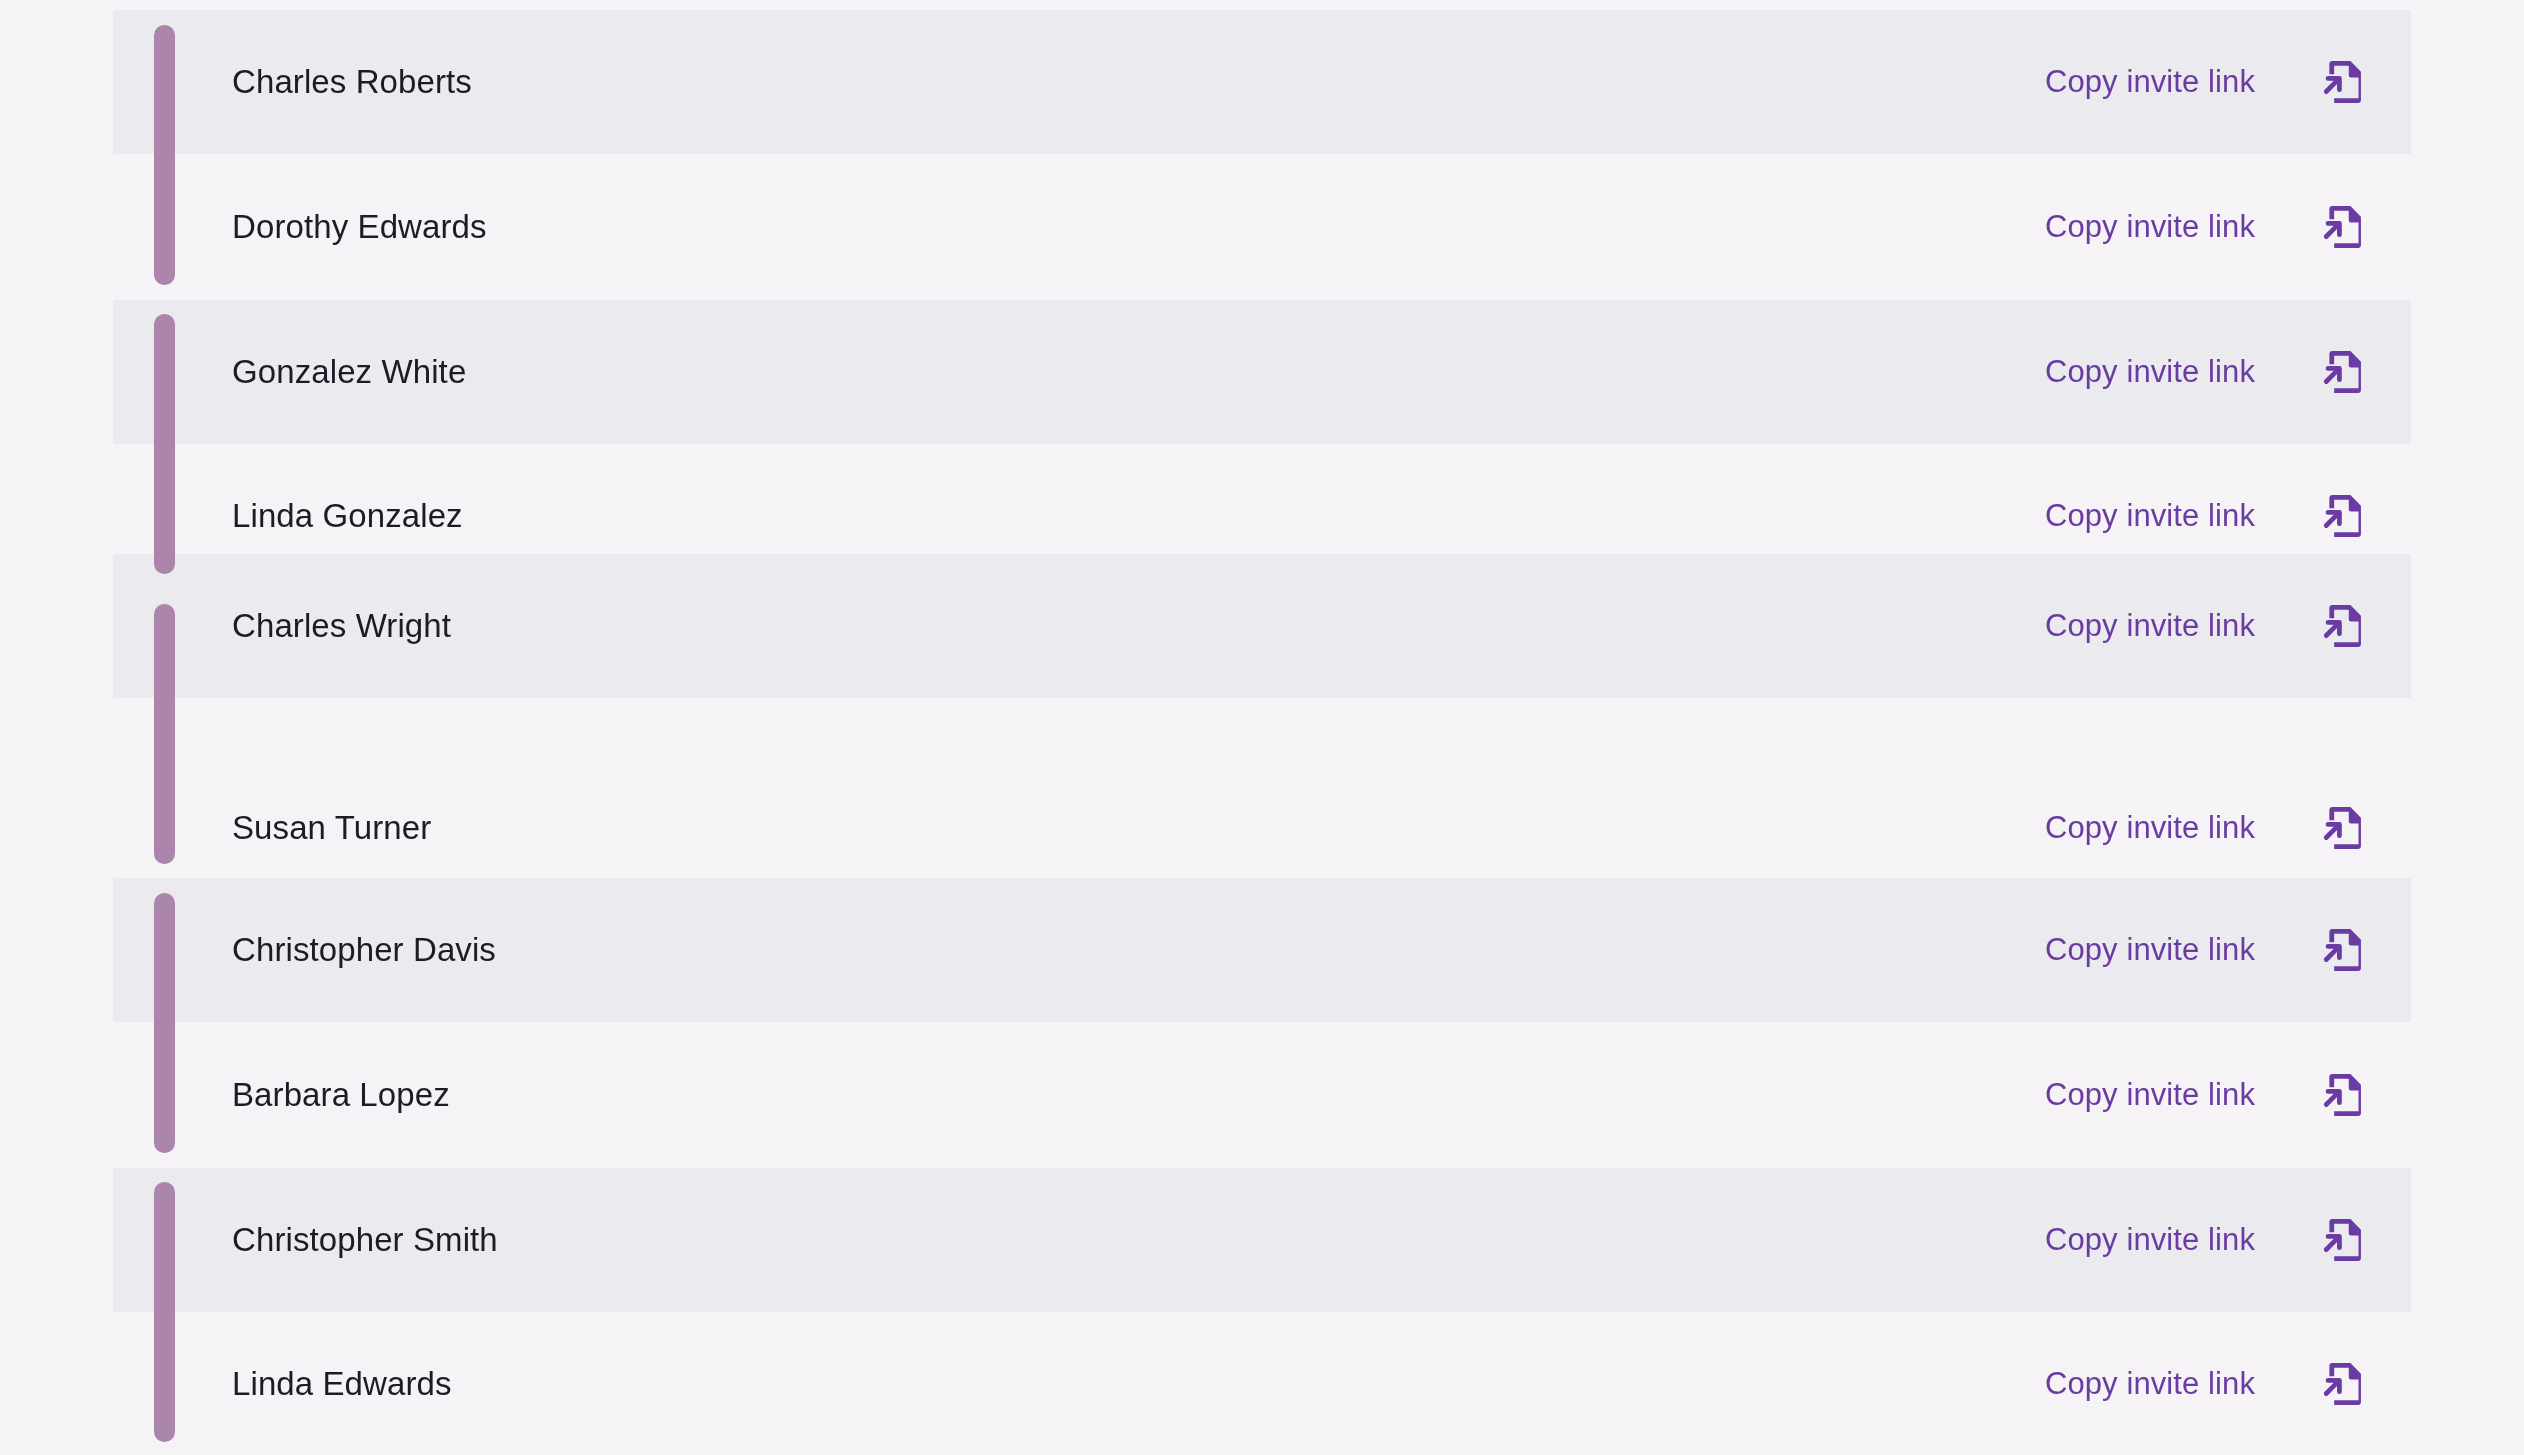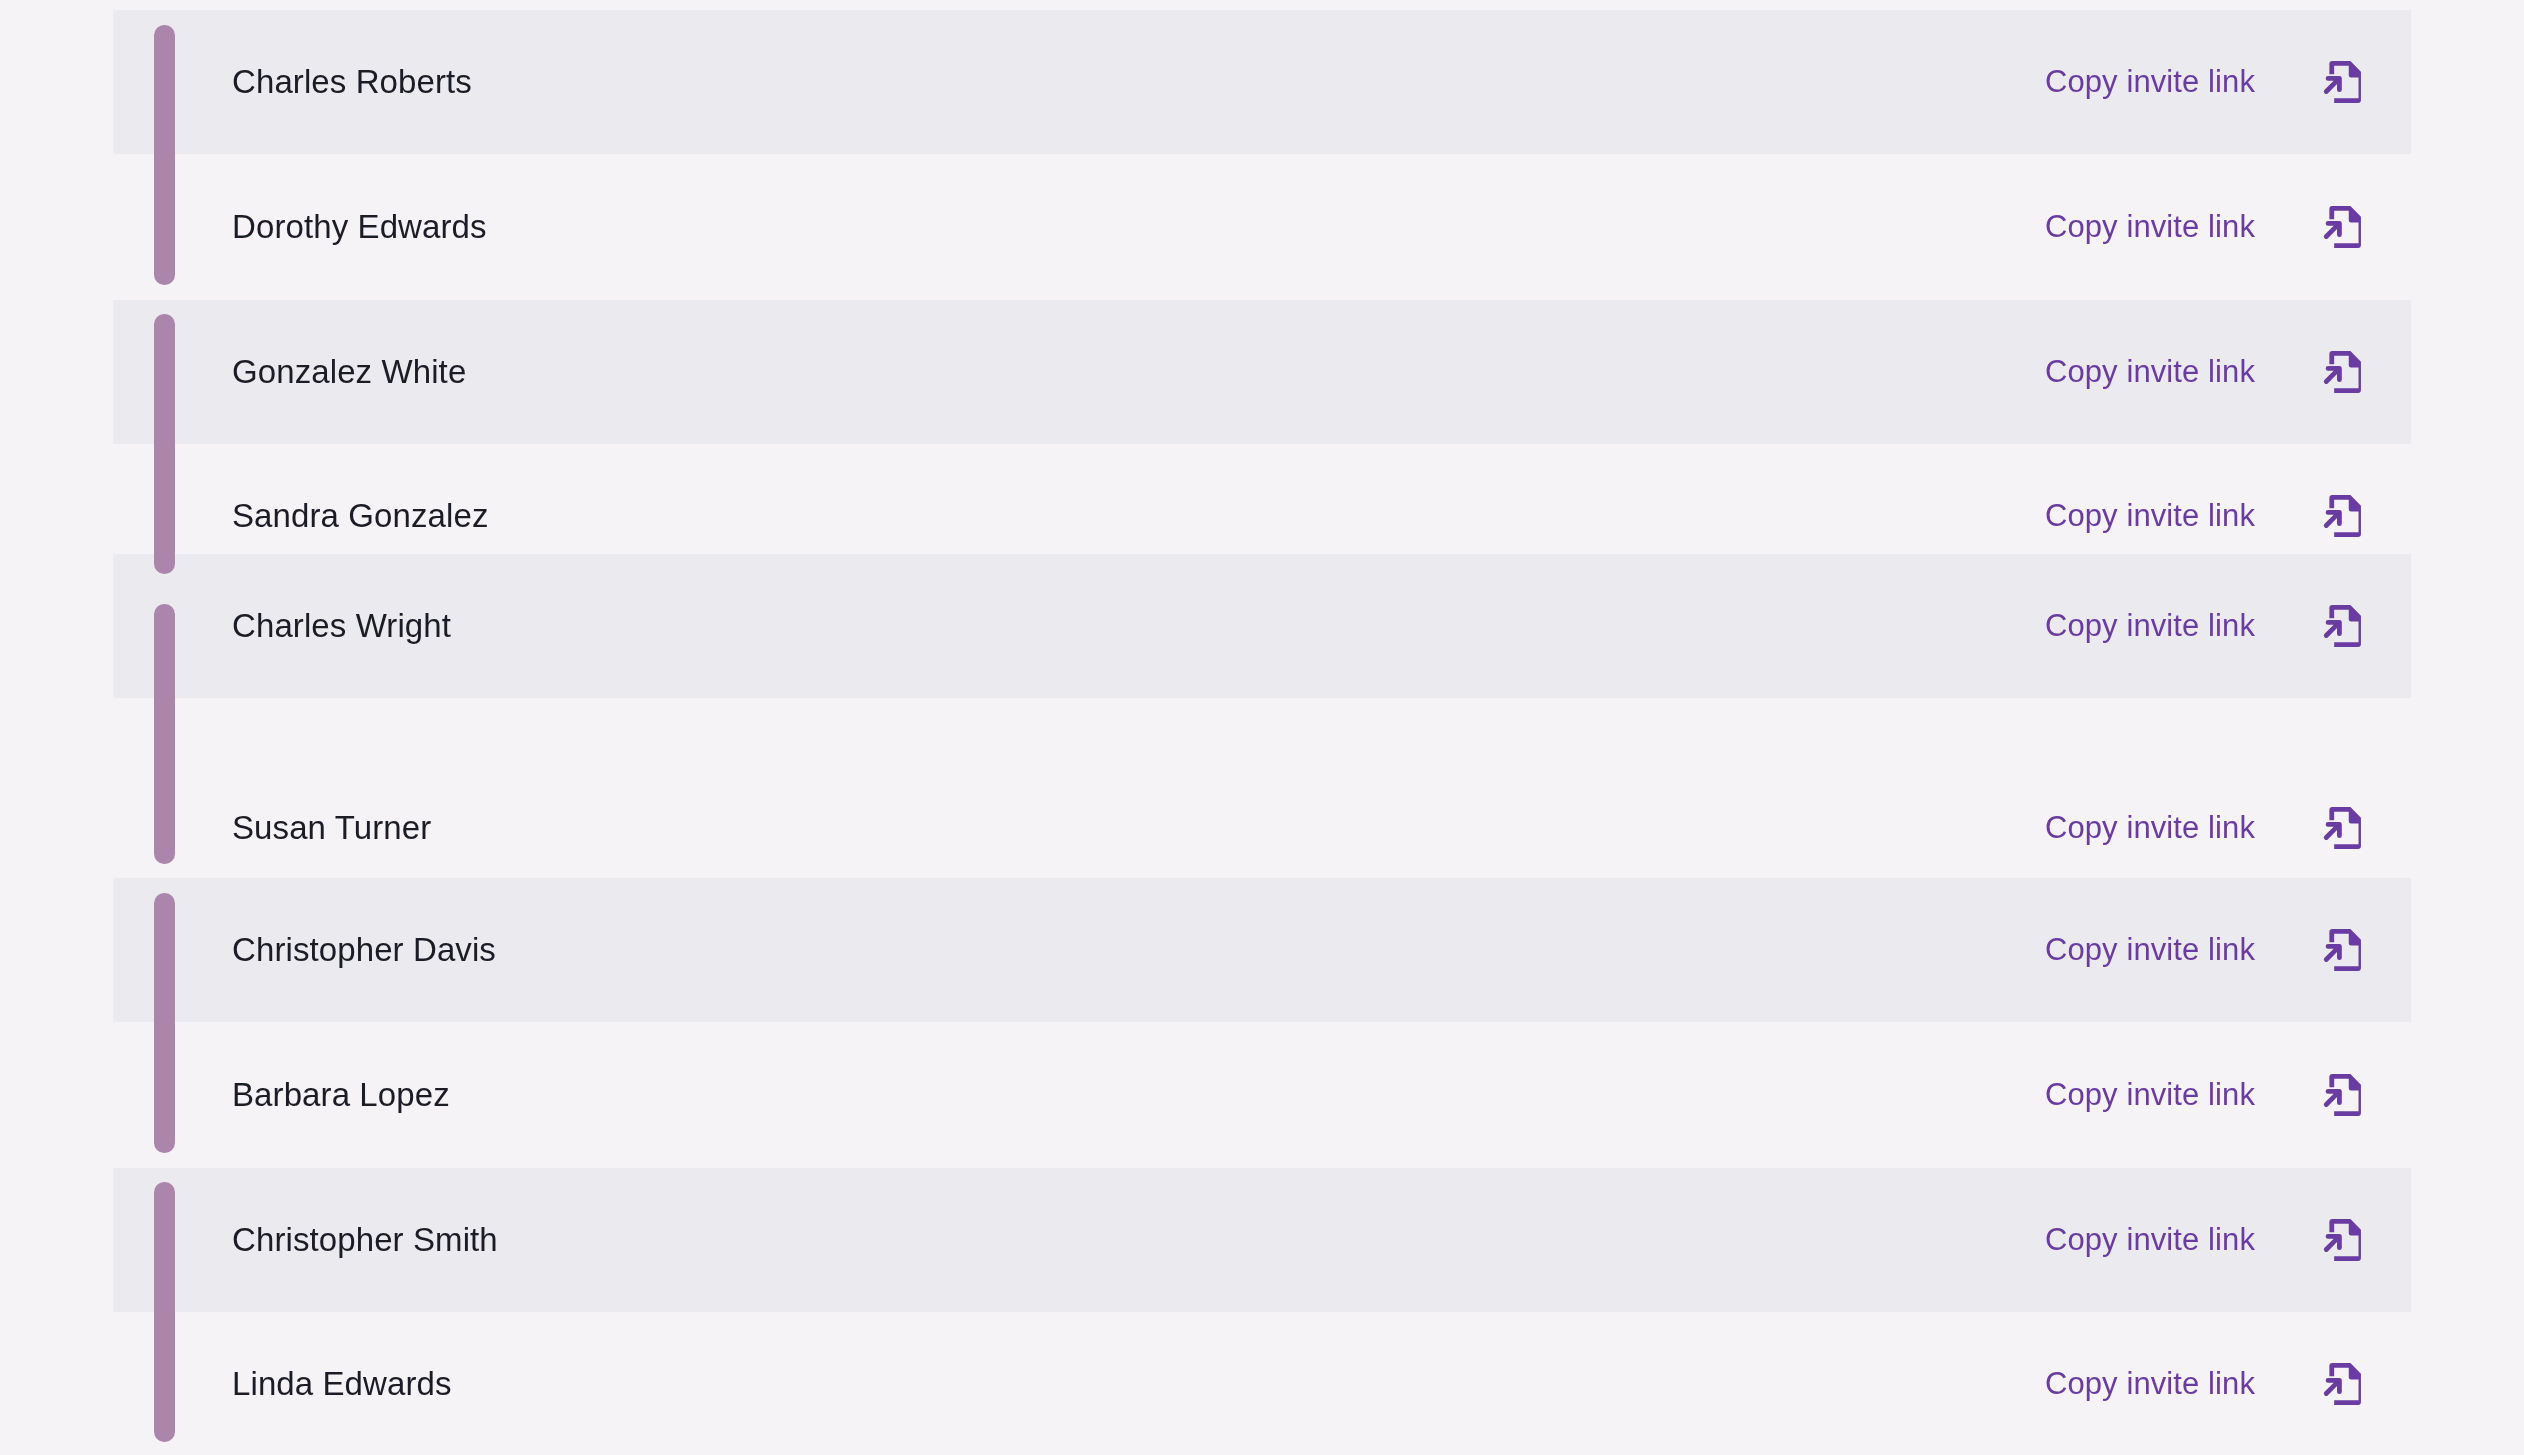--- a/index.html
+++ b/index.html
@@ -128,21 +128,21 @@
         <span class="row-action-label">Copy invite link</span>
         <span class="row-action-icon" style="color: rgb(106, 59, 163);">
           <svg viewBox="0 0 24 26" fill="none" xmlns="http://www.w3.org/2000/svg" aria-hidden="true">
             <path d="M15.2 1.6H5.4a1.6 1.6 0 0 0-1.6 1.6v5.6h2.6V4.2h7.9v5.1a1.2 1.2 0 0 0 1.2 1.2h4.1v11.3H6.4v2.6h12.9a1.6 1.6 0 0 0 1.6-1.6V7.5L15.2 1.6Z" fill="currentColor"></path>
             <path d="M1.2 17.2a1.3 1.3 0 0 0 1.84 1.84l4.9-4.9v3.02a1.3 1.3 0 1 0 2.6 0v-6.1a1.3 1.3 0 0 0-1.3-1.3H3.1a1.3 1.3 0 1 0 0 2.6h3.02l-4.92 4.84Z" fill="currentColor"></path>
           </svg>
         </span>
       </a>
     </div>
     <div class="row plain" style="top: 444px;">
-      <div class="row-name">Sandra Gonzalez</div>
+      <div class="row-name">Linda Gonzalez</div>
       <a class="row-action" href="#">
         <span class="row-action-label">Copy invite link</span>
         <span class="row-action-icon" style="color: rgb(106, 59, 163);">
           <svg viewBox="0 0 24 26" fill="none" xmlns="http://www.w3.org/2000/svg" aria-hidden="true">
             <path d="M15.2 1.6H5.4a1.6 1.6 0 0 0-1.6 1.6v5.6h2.6V4.2h7.9v5.1a1.2 1.2 0 0 0 1.2 1.2h4.1v11.3H6.4v2.6h12.9a1.6 1.6 0 0 0 1.6-1.6V7.5L15.2 1.6Z" fill="currentColor"></path>
             <path d="M1.2 17.2a1.3 1.3 0 0 0 1.84 1.84l4.9-4.9v3.02a1.3 1.3 0 1 0 2.6 0v-6.1a1.3 1.3 0 0 0-1.3-1.3H3.1a1.3 1.3 0 1 0 0 2.6h3.02l-4.92 4.84Z" fill="currentColor"></path>
           </svg>
         </span>
       </a>
     </div>

